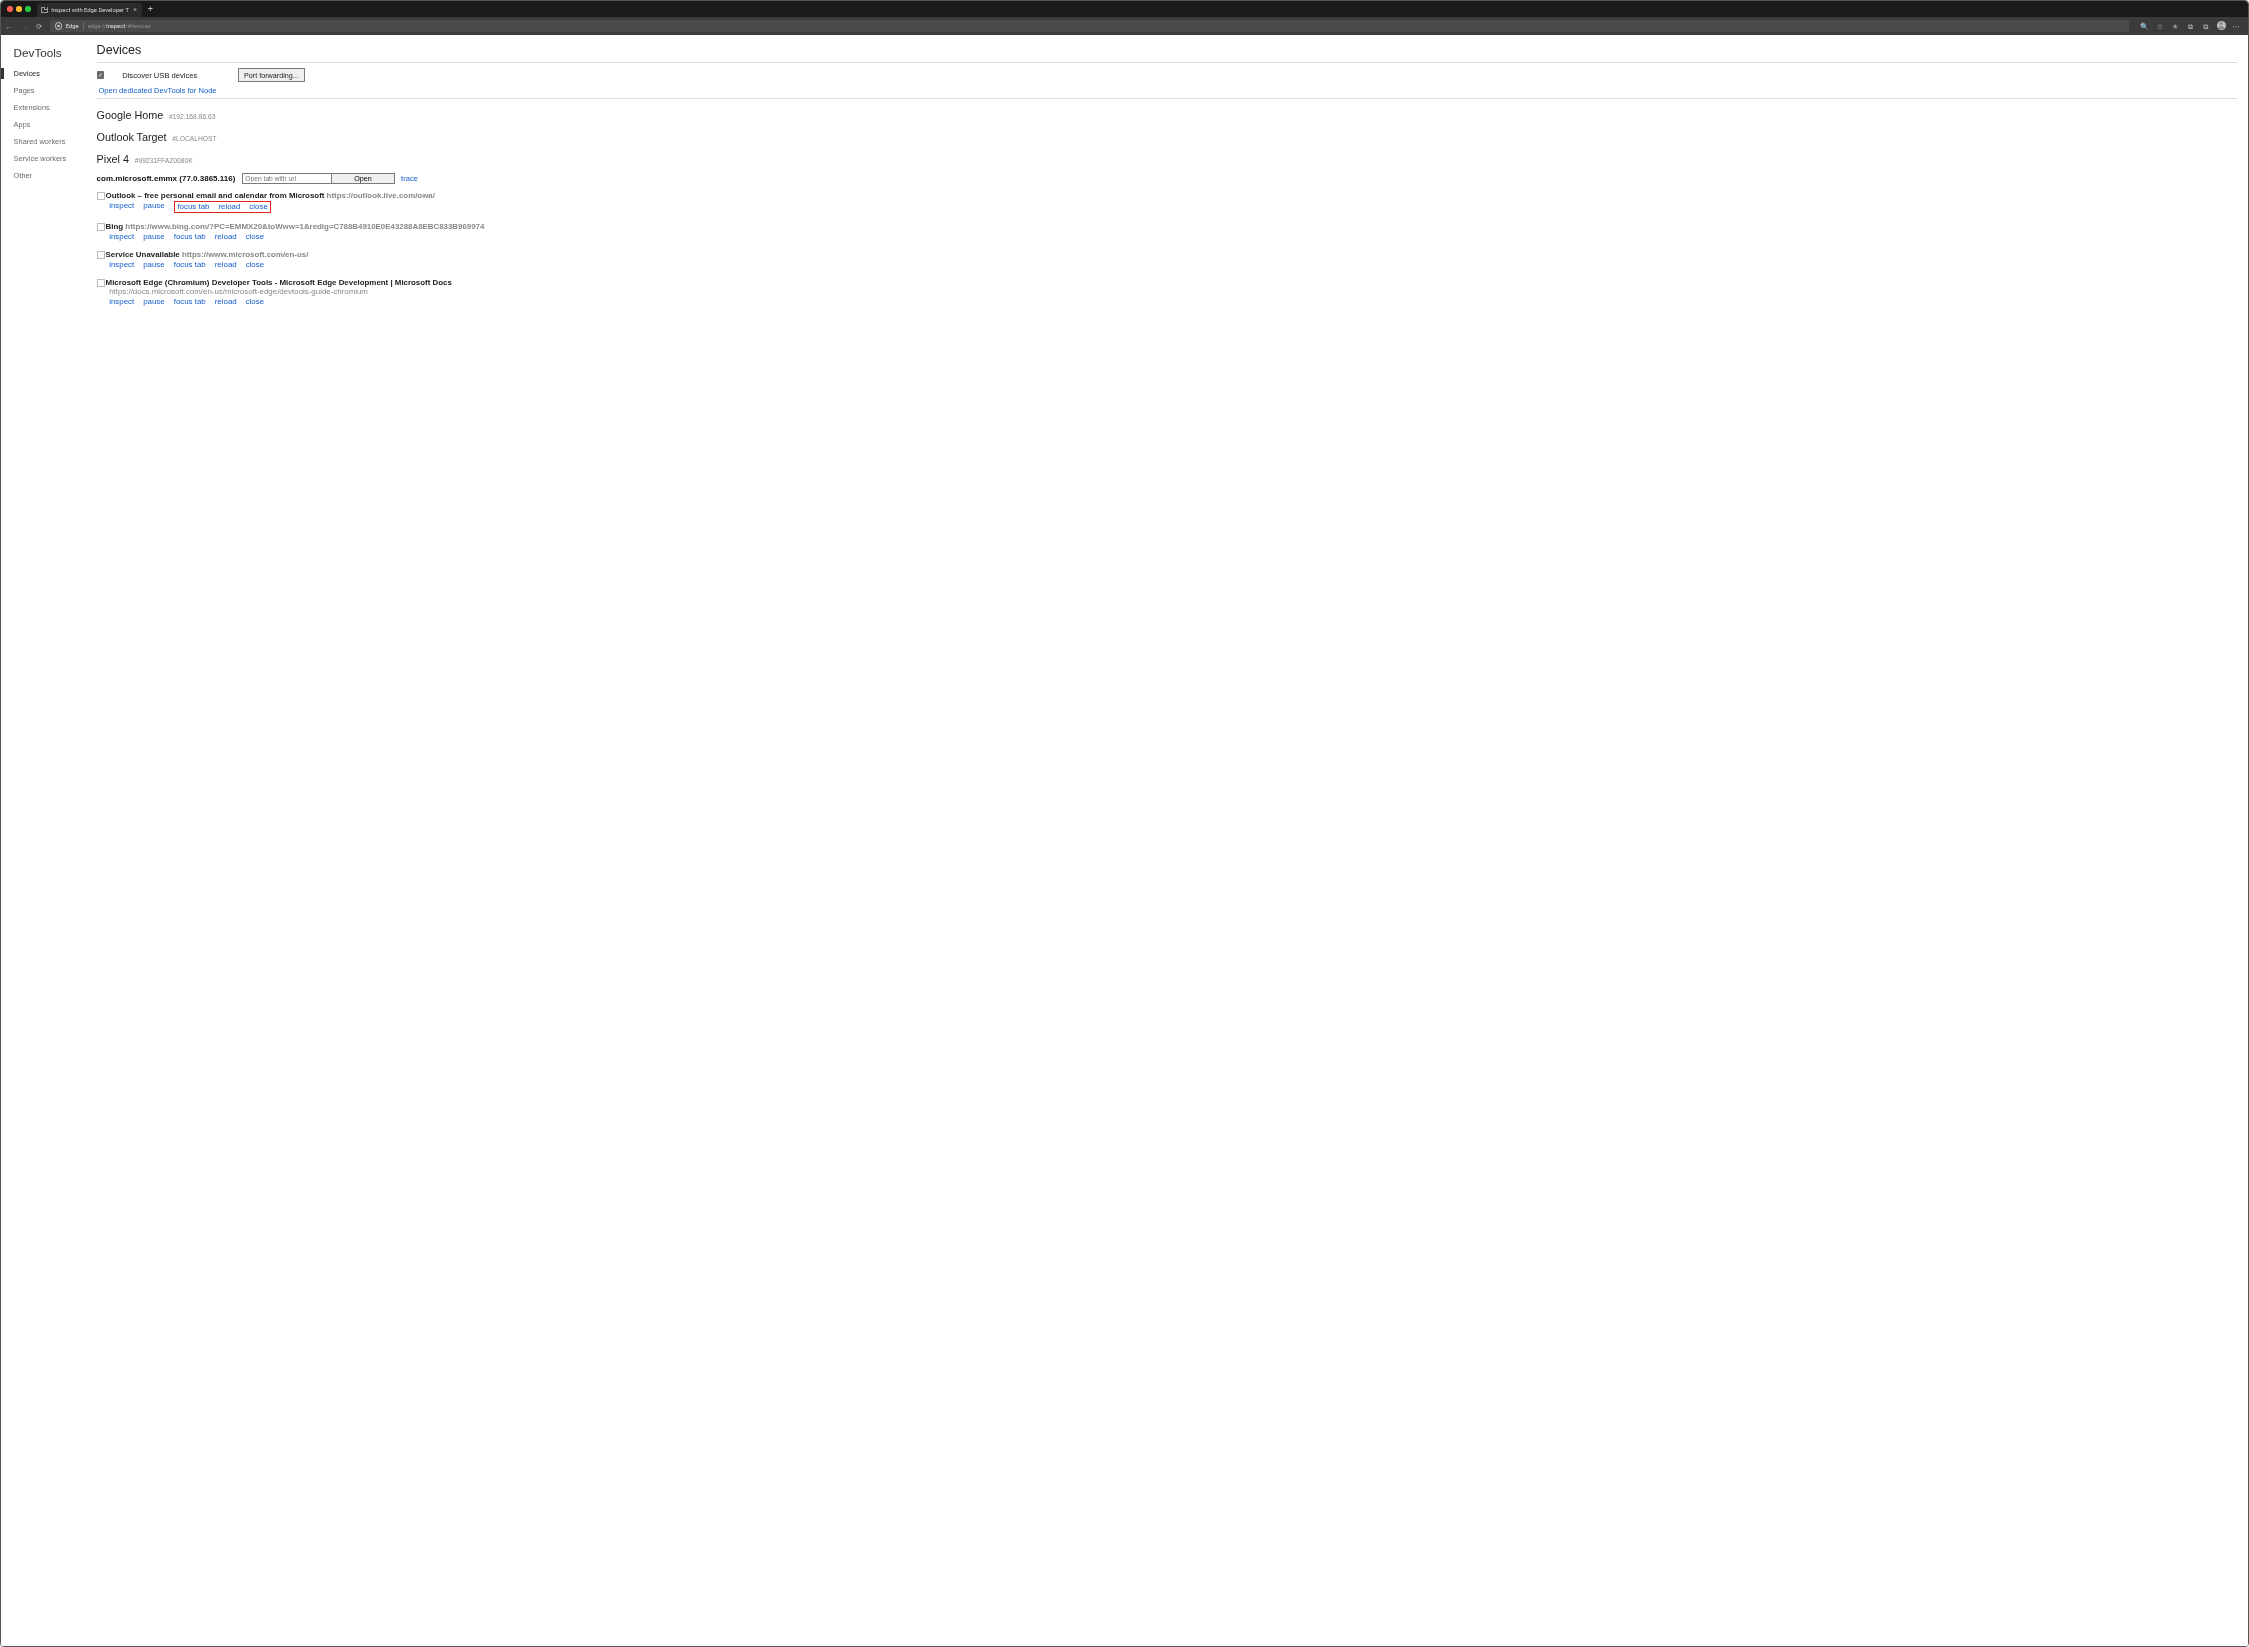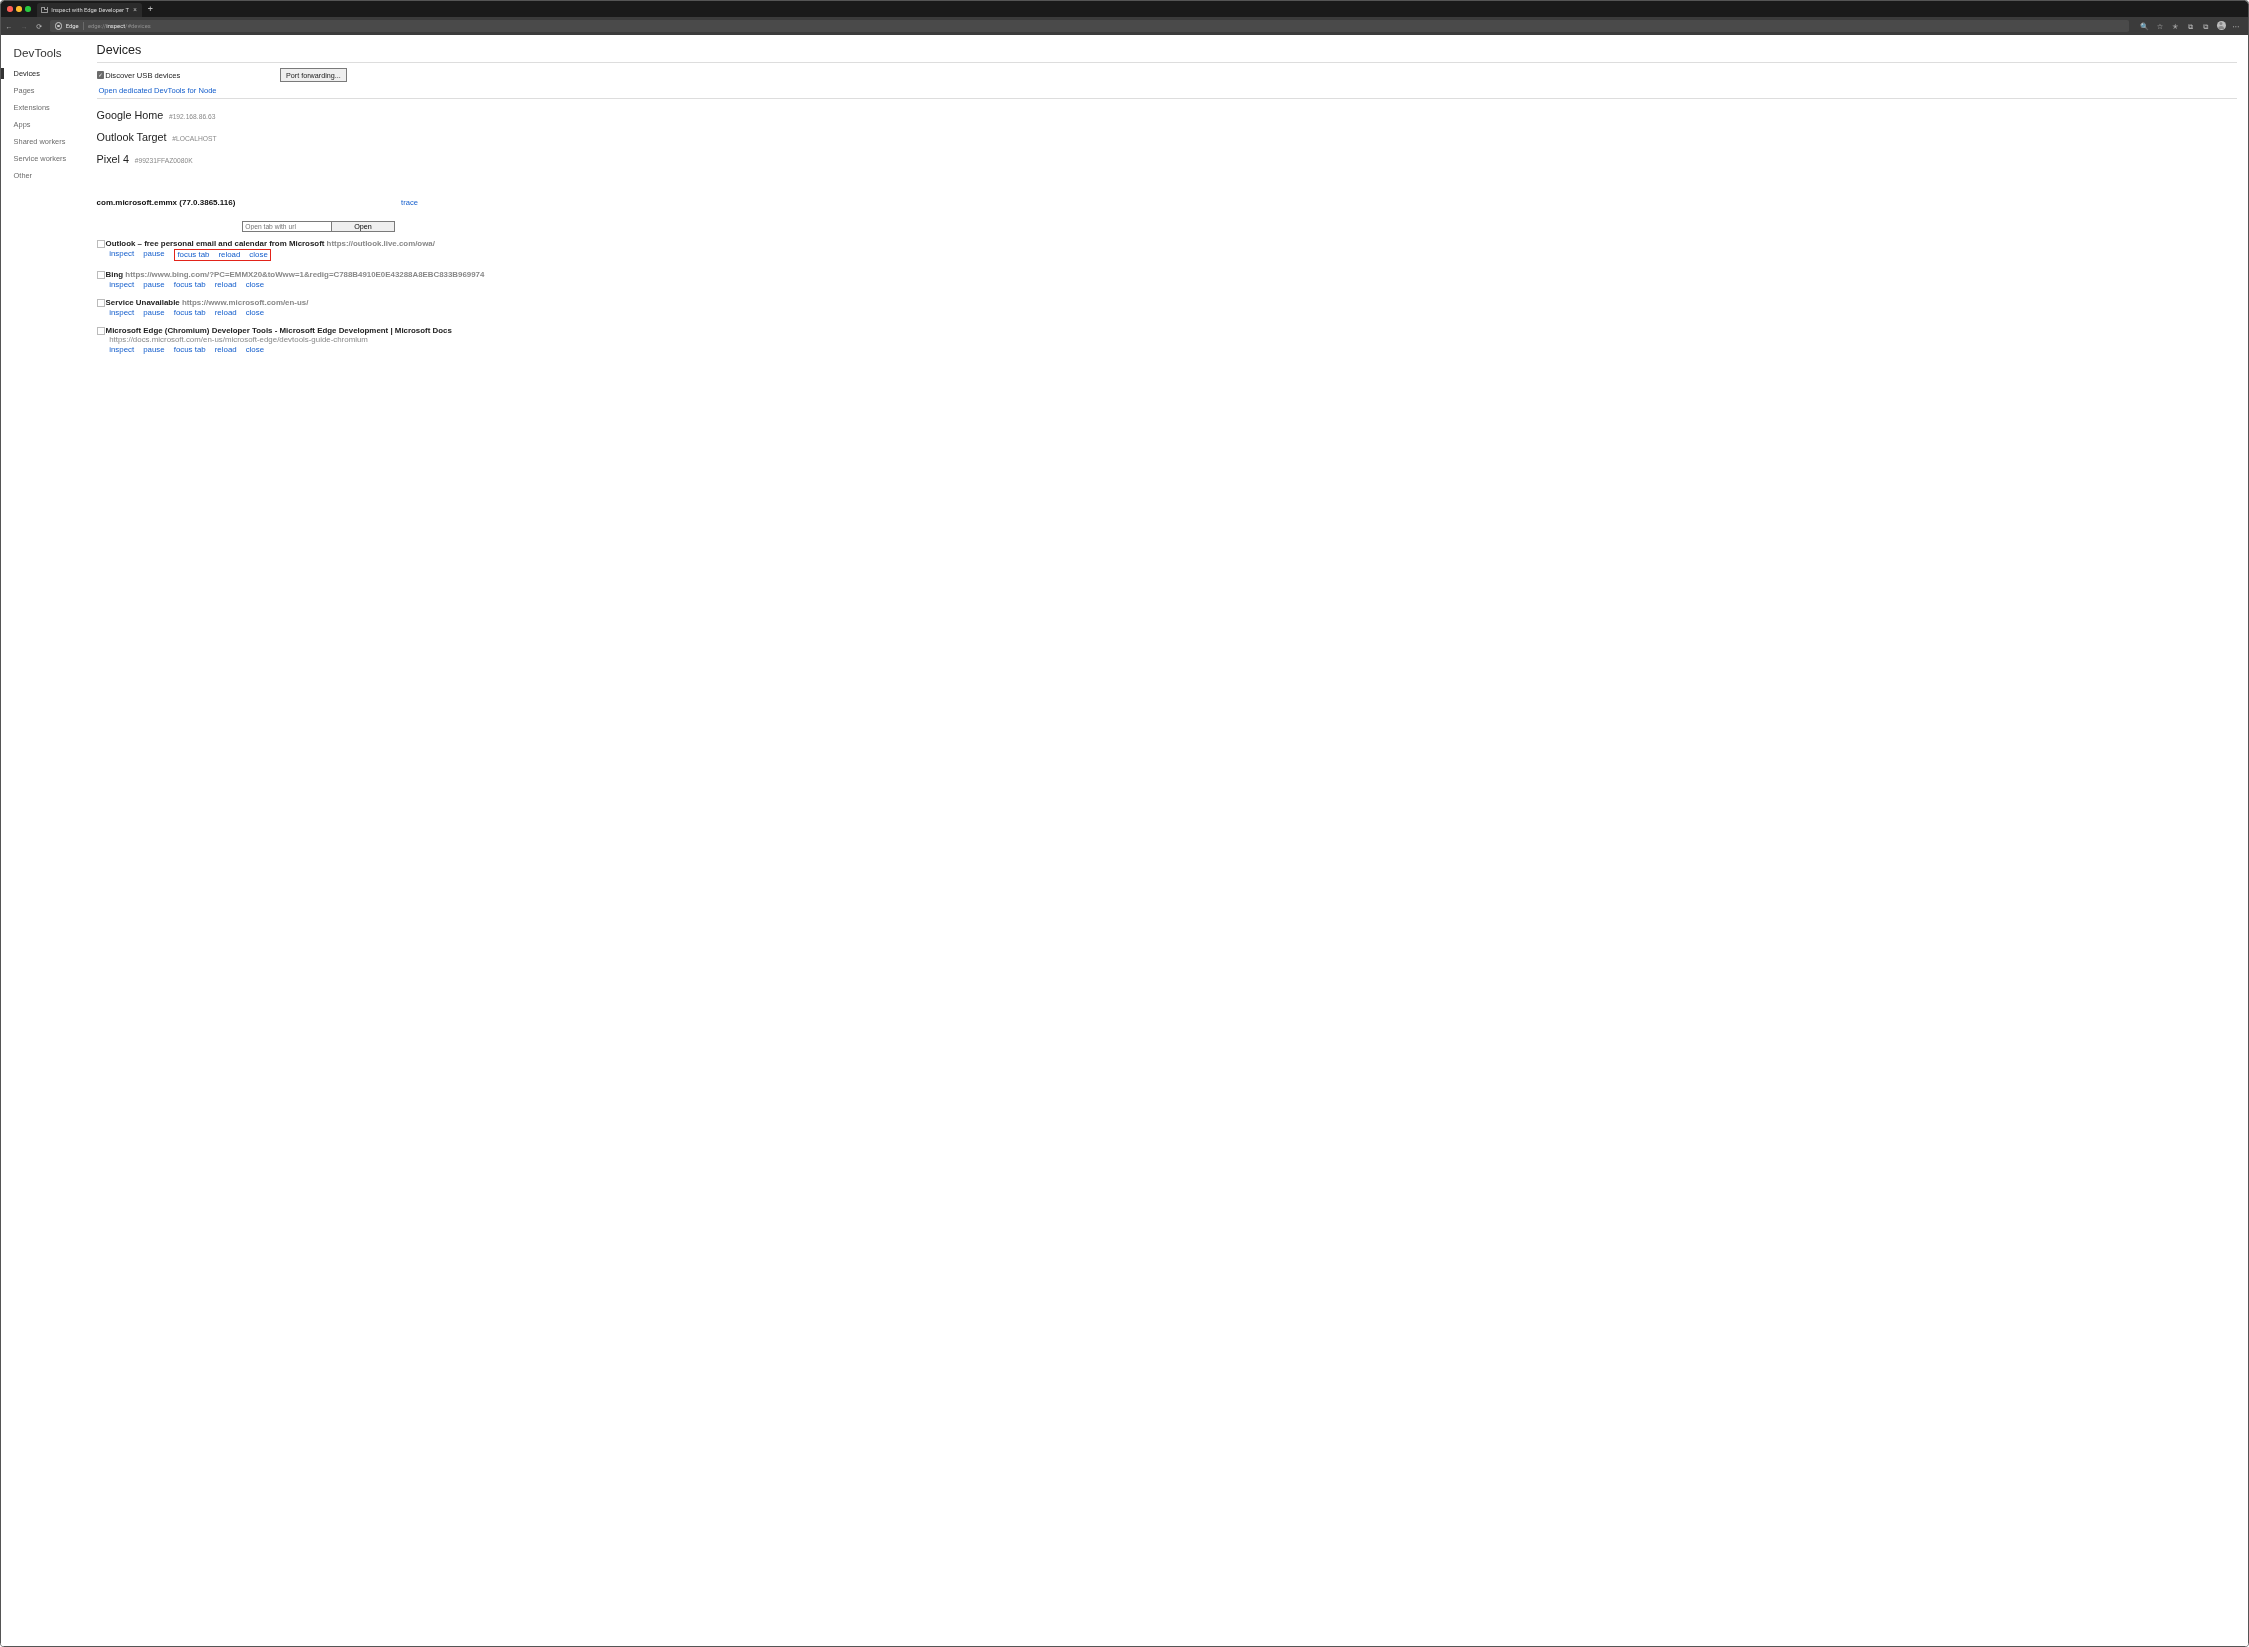--- a/index.html
+++ b/index.html
@@ -44,21 +44,21 @@
   .sidebar h1{ font-size:11.7px; font-weight:400; color:#333; padding:2.7px 0 6.3px 12.6px;}
   .side-item{ padding:4px 0 4px 12.6px; font-size:7.4px; color:#6b6b6b; cursor:pointer; position:relative;}
   .side-item.active{ color:#222;}
   .side-item.active::before{ content:""; position:absolute; left:0; top:2.7px; bottom:2.7px; width:2.7px; background:#333;}
   
   .main{ flex:1; padding: 8px 10.8px 10.8px 3.6px; overflow:auto;}
   .main h1.page-title{ font-size:12.6px; font-weight:400; color:#222; margin-bottom:4.5px;}
   .main hr{ border:none; border-top:0.4px solid #ddd; margin: 2.7px 0 5.4px 0;}
   
   .opt-row{ display:flex; align-items:center; margin:3.6px 0;}
-  .opt-left{ width:183px; display:flex; align-items:center; gap:1px; font-size:7.6px; color:#222;}
+  .opt-left{ width:141px; display:flex; align-items:center; gap:18px; font-size:7.6px; color:#222;}
   .chk{ width:7.6px; height:7.6px; background:#6b6b6b; border-radius:0.9px; display:inline-flex; align-items:center; justify-content:center; color:#fff; font-size:5.4px;}
   .gbtn{ background:#efefef; border:0.4px solid #7a7a7a; font-size:7.2px; padding:1.8px 5.4px; color:#222; cursor:pointer;}
   .link{ color:#145ecc; font-size:7.6px; cursor:pointer;}
   .node-link{ display:block; margin: 3.6px 0 2.7px 1.8px;}
 
   .target-header{ font-size:10.8px; font-weight:400; color:#222; margin-top:10px;}
   .hash{ color:#888; font-size:6.7px; margin-left:2.7px;}
 
   .pkg-row{ display:flex; align-items:center; gap:6.3px; margin:8px 0 6.3px 0; flex-wrap:wrap;}
   .pkg-name{ font-size:8px; font-weight:700; color:#111;}
@@ -146,21 +146,21 @@
     <hr>
 
     <div id="targets">
         <div class="target-header"><span>Google Home</span> <span class="hash">#192.168.86.63</span></div>
         <div class="target-header"><span>Outlook Target</span> <span class="hash">#LOCALHOST</span></div>
         <div class="target-header"><span>Pixel 4</span> <span class="hash">#99231FFAZ0080K</span></div>
       </div>
 
     <div class="pkg-row">
       <span class="pkg-name">com.microsoft.emmx (77.0.3865.116)</span>
-      <span style="display:flex;align-items:center;margin-top:48px;">
+      <span style="display:flex;align-items:center;">
         <input class="url-input" placeholder="Open tab with url" style="">
         <button class="open-btn">Open</button>
       </span>
       <a class="link">trace</a>
     </div>
 
     <div id="entries">
         <div class="entry">
           <div class="entry-top">
             <span class="sq"></span>

